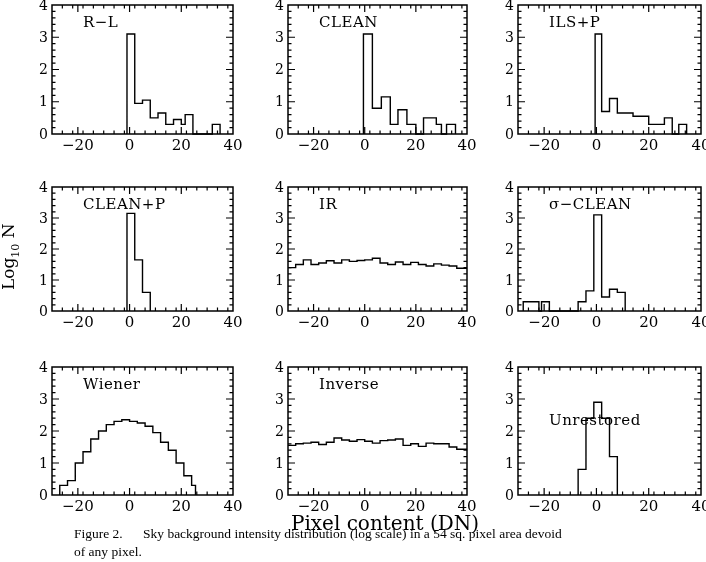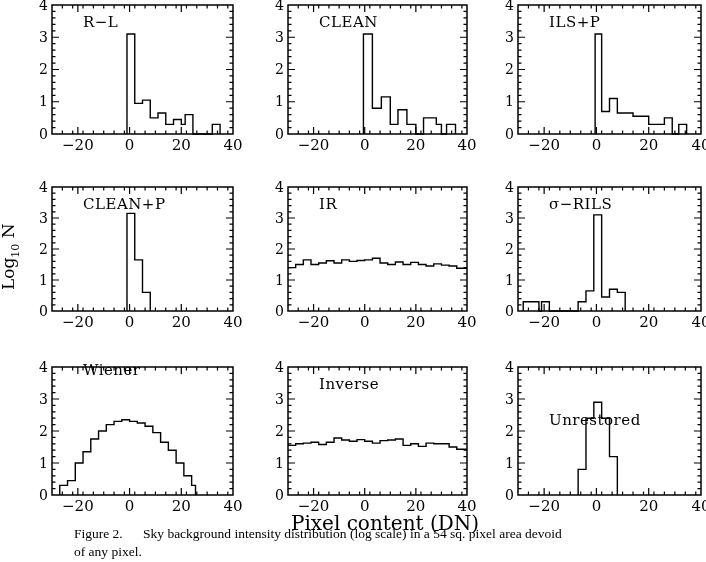--- a/index.html
+++ b/index.html
@@ -102,31 +102,31 @@
     <div class="ptitle" style="left: 319px; top: 196px;">IR</div>
     <div class="tly" style="left: 268px; top: 302.5px; width: 16px;">0</div>
     <div class="tly" style="left: 268px; top: 271.5px; width: 16px;">1</div>
     <div class="tly" style="left: 268px; top: 240.5px; width: 16px;">2</div>
     <div class="tly" style="left: 268px; top: 209.5px; width: 16px;">3</div>
     <div class="tly" style="left: 268px; top: 178.5px; width: 16px;">4</div>
     <div class="tlx" style="left: 291.571px; top: 314px; width: 44px;">−20</div>
     <div class="tlx" style="left: 342.714px; top: 314px; width: 44px;">0</div>
     <div class="tlx" style="left: 393.857px; top: 314px; width: 44px;">20</div>
     <div class="tlx" style="left: 445px; top: 314px; width: 44px;">40</div>
-    <div class="ptitle" style="left: 549px; top: 196px;">σ−RILS</div>
+    <div class="ptitle" style="left: 549px; top: 196px;">σ−CLEAN</div>
     <div class="tly" style="left: 498px; top: 302.5px; width: 16px;">0</div>
     <div class="tly" style="left: 498px; top: 271.5px; width: 16px;">1</div>
     <div class="tly" style="left: 498px; top: 240.5px; width: 16px;">2</div>
     <div class="tly" style="left: 498px; top: 209.5px; width: 16px;">3</div>
     <div class="tly" style="left: 498px; top: 178.5px; width: 16px;">4</div>
     <div class="tlx" style="left: 522.143px; top: 314px; width: 44px;">−20</div>
     <div class="tlx" style="left: 574.429px; top: 314px; width: 44px;">0</div>
     <div class="tlx" style="left: 626.714px; top: 314px; width: 44px;">20</div>
     <div class="tlx" style="left: 679px; top: 314px; width: 44px;">40</div>
-    <div class="ptitle" style="left: 83px; top: 362px;">Wiener</div>
+    <div class="ptitle" style="left: 83px; top: 376px;">Wiener</div>
     <div class="tly" style="left: 32px; top: 486.5px; width: 16px;">0</div>
     <div class="tly" style="left: 32px; top: 454.5px; width: 16px;">1</div>
     <div class="tly" style="left: 32px; top: 422.5px; width: 16px;">2</div>
     <div class="tly" style="left: 32px; top: 390.5px; width: 16px;">3</div>
     <div class="tly" style="left: 32px; top: 358.5px; width: 16px;">4</div>
     <div class="tlx" style="left: 55.8571px; top: 498px; width: 44px;">−20</div>
     <div class="tlx" style="left: 107.571px; top: 498px; width: 44px;">0</div>
     <div class="tlx" style="left: 159.286px; top: 498px; width: 44px;">20</div>
     <div class="tlx" style="left: 211px; top: 498px; width: 44px;">40</div>
     <div class="ptitle" style="left: 319px; top: 376px;">Inverse</div>

